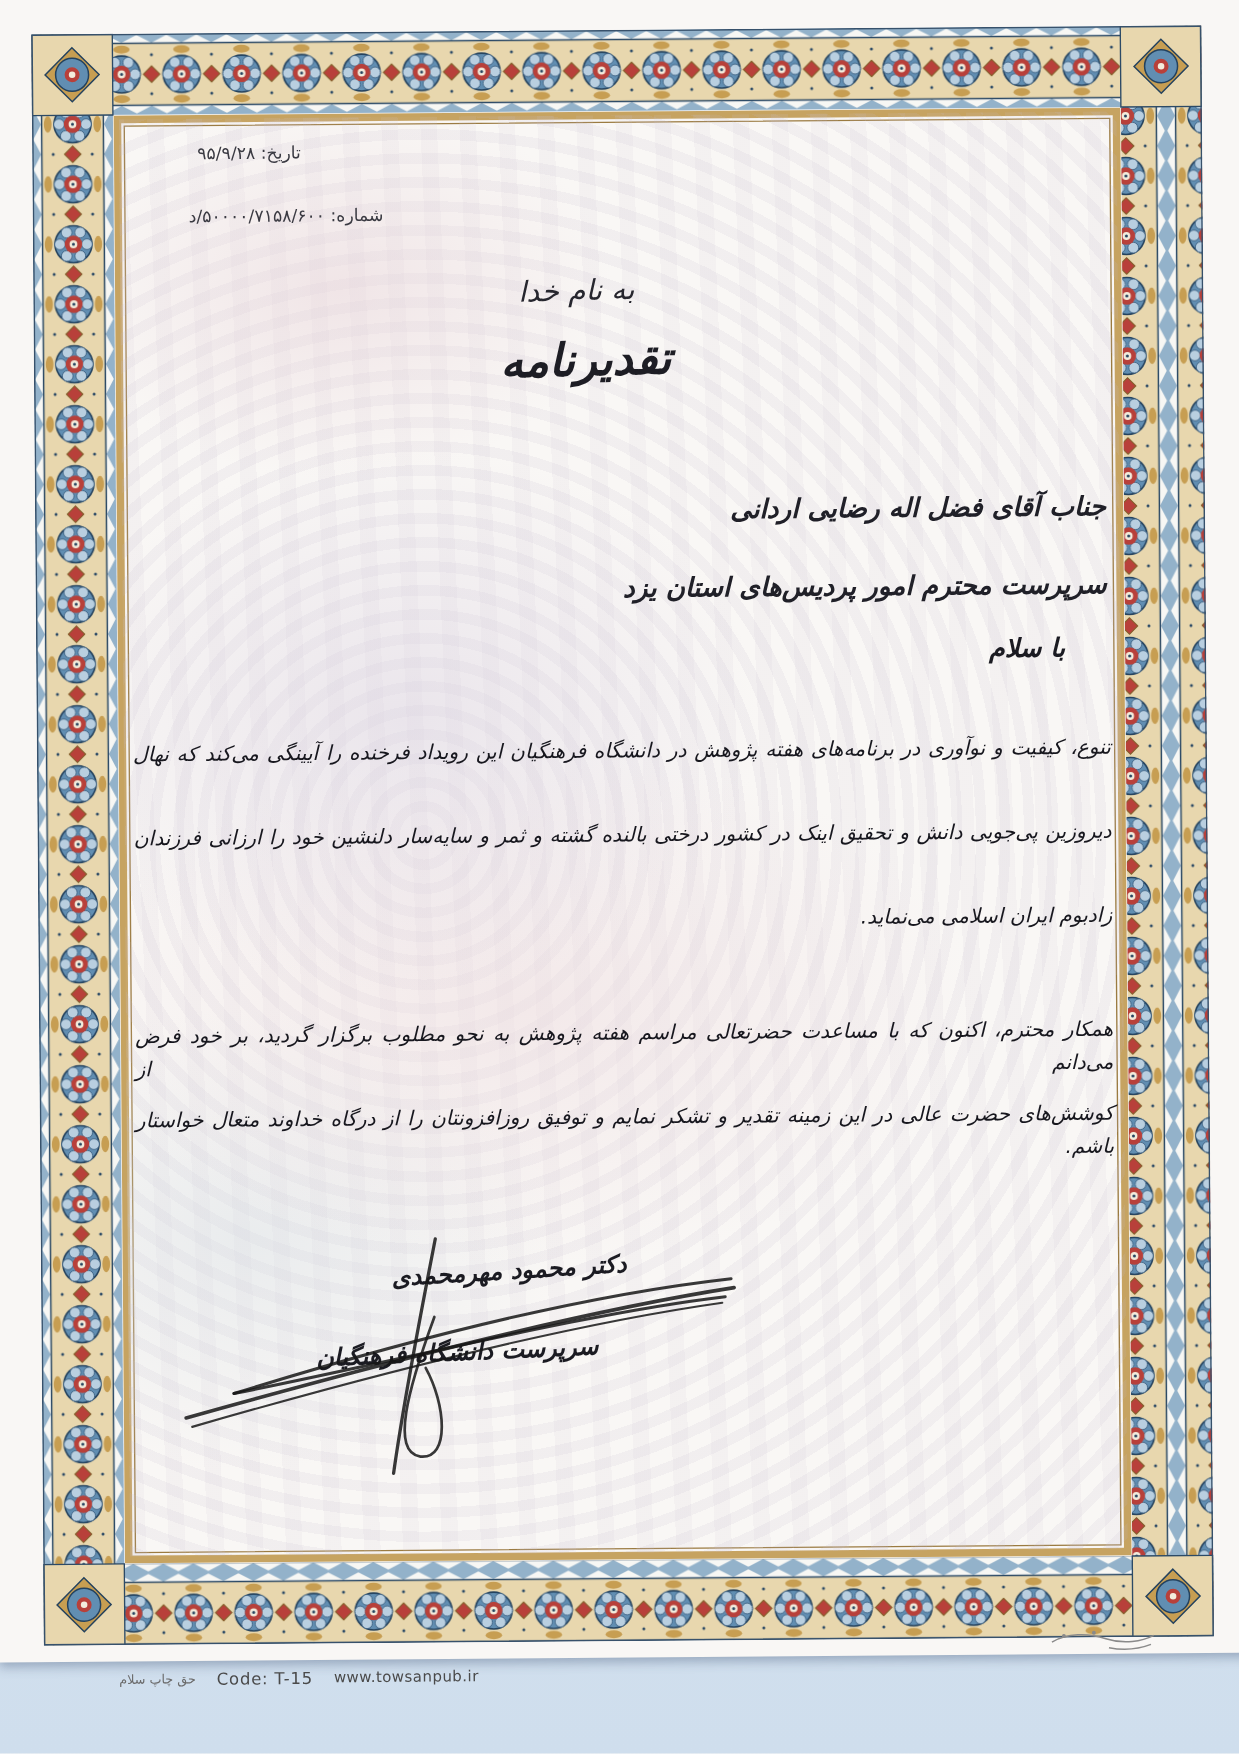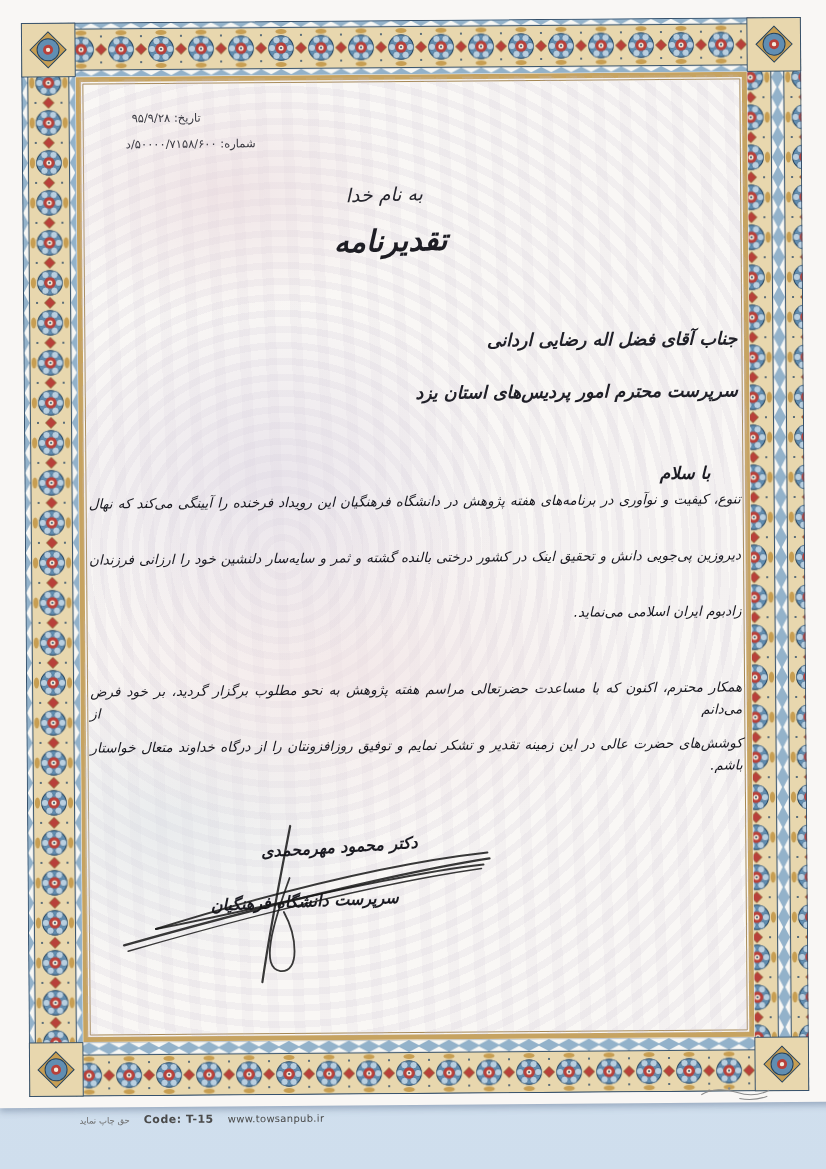--- a/index.html
+++ b/index.html
@@ -44,21 +44,21 @@
   .sig-name{left:138px;top:752px;width:220px;text-align:center;transform:rotate(-3deg);
     font-size:16px;font-weight:bold;font-style:italic;white-space:nowrap;}
   .sig-role{left:88px;top:806px;width:250px;text-align:center;transform:rotate(-2deg);
     font-size:16px;font-weight:600;font-style:italic;white-space:nowrap;}
   .sig-strokes{position:absolute;left:30px;top:730px;}
   .footer{
     position:absolute;left:80px;top:1118px;display:flex;align-items:center;gap:14px;direction:ltr;
     color:#555;
   }
   .footer .fa{font-size:8.5px;color:#6b6b6b;direction:rtl;}
-  .footer .code{font-size:11px;font-weight:bold;color:#4a4a4a;letter-spacing:.5px;}
+  .footer .code{font-size:11px;font-weight:normal;color:#4a4a4a;letter-spacing:.5px;}
   .footer .url{font-size:10px;font-weight:normal;color:#4a4a4a;letter-spacing:.3px;}
   .print-mark{position:absolute;left:700px;top:1090px;}
 </style>
 </head>
 <body>
 
 <div class="paper">
 
   <svg class="frame" width="780" height="1074" viewBox="0 0 780 1074">
     <defs>
@@ -144,31 +144,31 @@
 
     <rect x="57" y="57" width="666" height="960" fill="none" stroke="#c6a361" stroke-width="5"></rect>
     <rect x="61.5" y="61.5" width="657" height="951" fill="none" stroke="#9b7b41" stroke-width="0.9"></rect>
     <rect x="0.5" y="0.5" width="779" height="1073" fill="none" stroke="#37516b" stroke-width="1"></rect>
   </svg>
 
   <div class="marble"></div>
 
   <div class="content">
 
-    <div class="abs hdr-line" style="left:auto;right:auto;top:24px;left:46px;">تاریخ: ۹۵/۹/۲۸</div>
+    <div class="abs hdr-line" style="left:auto;right:auto;top:8px;left:46px;">تاریخ: ۹۵/۹/۲۸</div>
     <div class="abs hdr-line" style="top:50px;left:40px;">شماره: ۵۰۰۰۰/۷۱۵۸/۶۰۰/د</div>
 
     <div class="abs bismillah" style="top:98px;">به نام خدا</div>
 
     <div class="abs doc-title" style="top:138px;">تقدیرنامه</div>
 
     <div class="abs recipient" style="top:246px;">جناب آقای فضل اله رضایی اردانی</div>
     <div class="abs recipient" style="top:298px;">سرپرست محترم امور پردیس‌های استان یزد</div>
 
-    <div class="abs salutation" style="top:380px;">با سلام</div>
+    <div class="abs salutation" style="top:340px;">با سلام</div>
 
     <div class="abs bline" style="top:406px;">تنوع، کیفیت و نوآوری در برنامه‌های هفته پژوهش در دانشگاه فرهنگیان این رویداد فرخنده را آیینگی می‌کند که نهال</div>
     <div class="abs bline" style="top:462px;">دیروزین پی‌جویی دانش و تحقیق اینک در کشور درختی بالنده گشته و ثمر و سایه‌سار دلنشین خود را ارزانی فرزندان</div>
     <div class="abs bline short" style="top:518px;">زادبوم ایران اسلامی می‌نماید.</div>
     <div class="abs bline" style="top:594px;">همکار محترم، اکنون که با مساعدت حضرتعالی مراسم هفته پژوهش به نحو مطلوب برگزار گردید، بر خود فرض می‌دانم از</div>
     <div class="abs bline" style="top:650px;">کوشش‌های حضرت عالی در این زمینه تقدیر و تشکر نمایم و توفیق روزافزونتان را از درگاه خداوند متعال خواستار باشم.</div>
 
     <div class="abs sig-name">دکتر محمود مهرمحمدی</div>
     <div class="abs sig-role">سرپرست دانشگاه فرهنگیان</div>
 
@@ -176,21 +176,21 @@
       <path d="M34,112 C120,86 250,50 366,38"></path>
       <path d="M34,112 C140,92 270,60 362,50"></path>
       <path d="M2,128 C120,96 260,60 368,44" stroke-width="2.4"></path>
       <path d="M6,134 C120,102 255,68 360,54" stroke-width="1.4"></path>
       <path d="M140,166 C148,112 161,50 169,10" stroke-width="2.2"></path>
       <path d="M168,62 C150,110 138,152 158,155 C178,157 175,120 162,96" stroke-width="1.8"></path>
     </svg>
   </div>
 
   <div class="footer">
-    <span class="fa">حق چاپ نماید</span>
+    <span class="fa">حق چاپ سلام</span>
     <span class="code">Code: T-15</span>
     <span class="url">www.towsanpub.ir</span>
   </div>
 
   <svg class="print-mark" width="72" height="24" viewBox="0 0 72 24" fill="none" stroke="#8a8a8a" stroke-width="1">
     <path d="M2,14 C12,8 26,8 38,12 C50,16 62,14 70,10"></path>
     <path d="M40,18 C50,20 60,19 68,16"></path>
     <circle cx="10" cy="10" r="0.8" fill="#8a8a8a"></circle>
     <circle cx="30" cy="8" r="0.8" fill="#8a8a8a"></circle>
   </svg>

